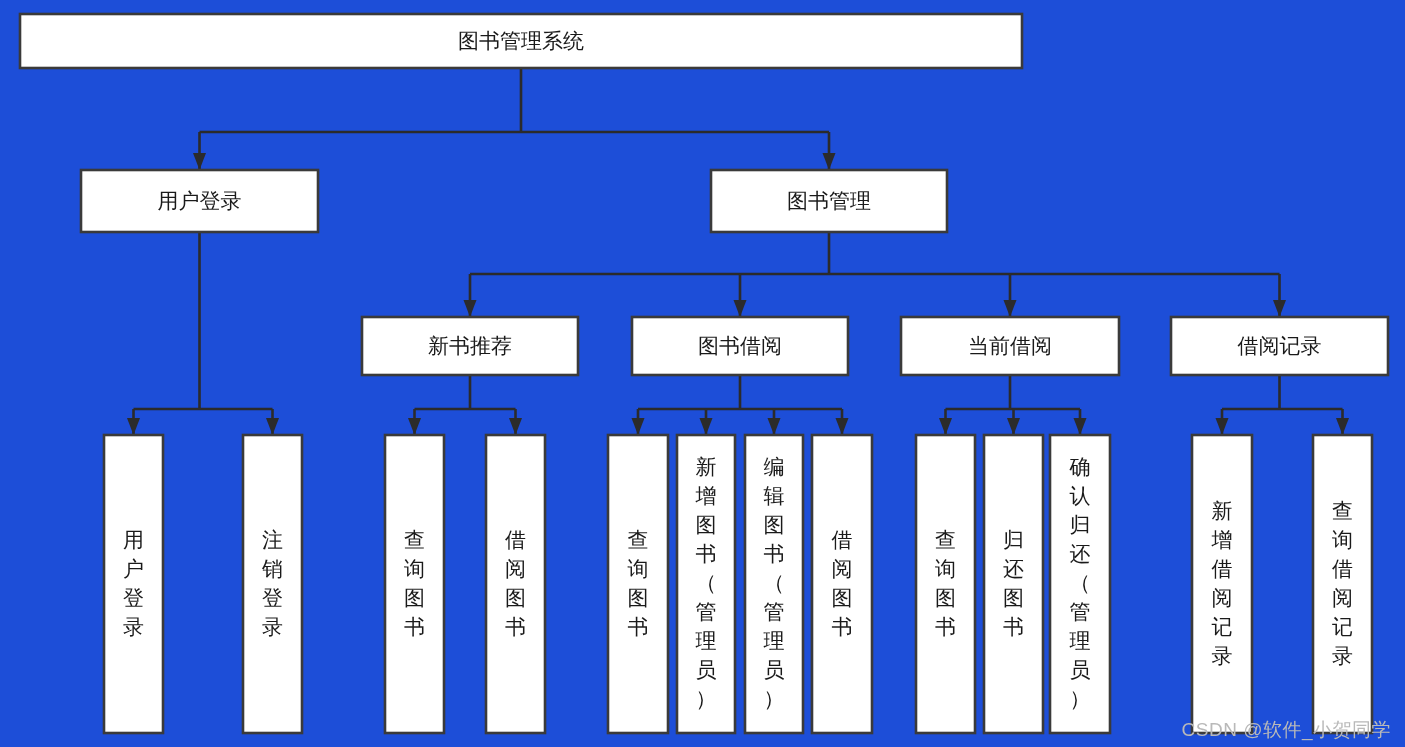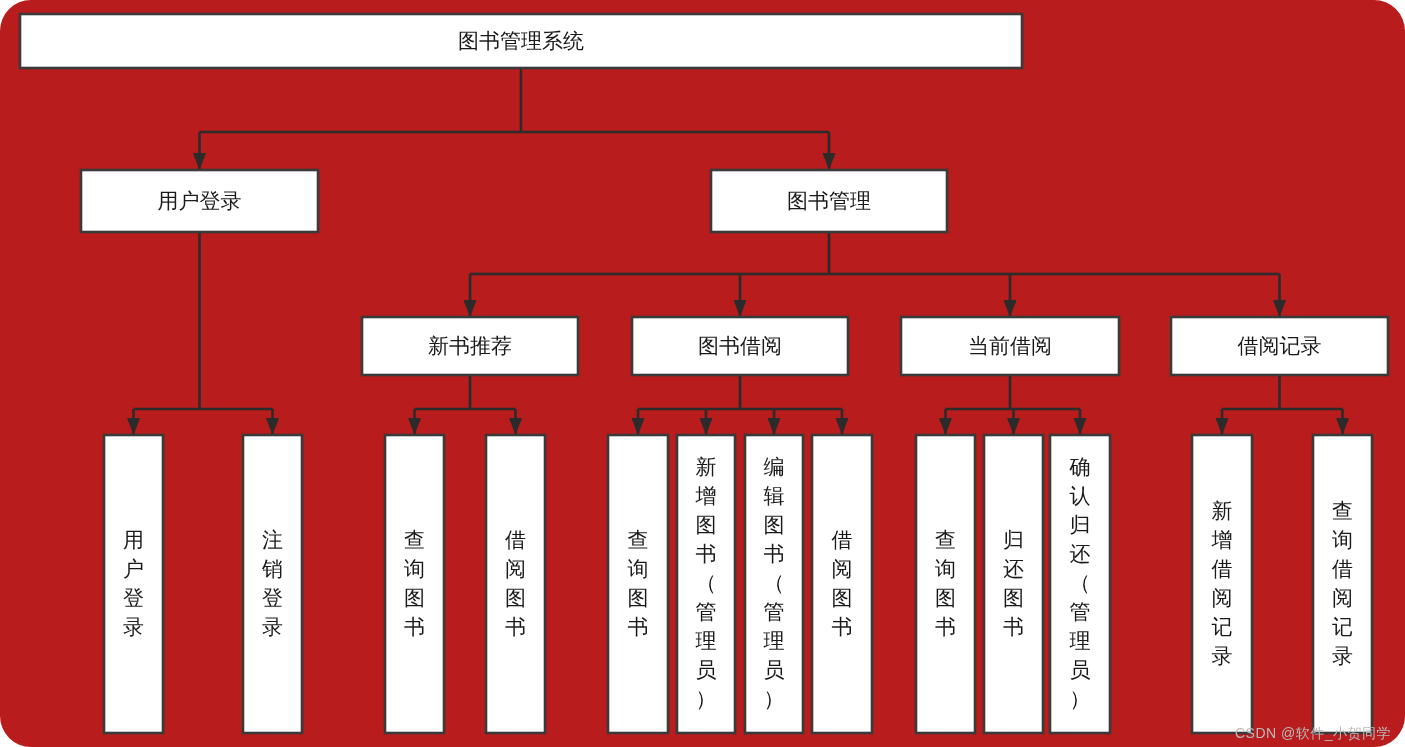--- a/index.html
+++ b/index.html
@@ -10,22 +10,21 @@
   body {
     width: 1405px;
     height: 747px;
     font-family: "Liberation Sans", "DejaVu Sans", sans-serif;
     overflow: hidden;
   }
   #diagram-root {
     position: relative;
     width: 1405px;
     height: 747px;
-    background: #b91c1c;
-    border-radius: 31px;
+    background: #1d4ed8;
   }
   svg#diagram-svg {
     position: absolute;
     left: 0;
     top: 0;
     width: 1405px;
     height: 747px;
     display: block;
   }
   .node-box {
@@ -56,21 +55,21 @@
     fill: #1a1a1a;
     text-anchor: middle;
     dominant-baseline: middle;
     white-space: pre;
   }
   .watermark {
     position: absolute;
     right: 14px;
     bottom: 4px;
     font-family: "Liberation Sans", "DejaVu Sans", sans-serif;
-    font-size: 14px;
+    font-size: 19px;
     color: #b9b9b9;
     letter-spacing: 0.5px;
     user-select: none;
     pointer-events: none;
   }
 </style>
 </head>
 <body>
 
 <div id="diagram-root">

